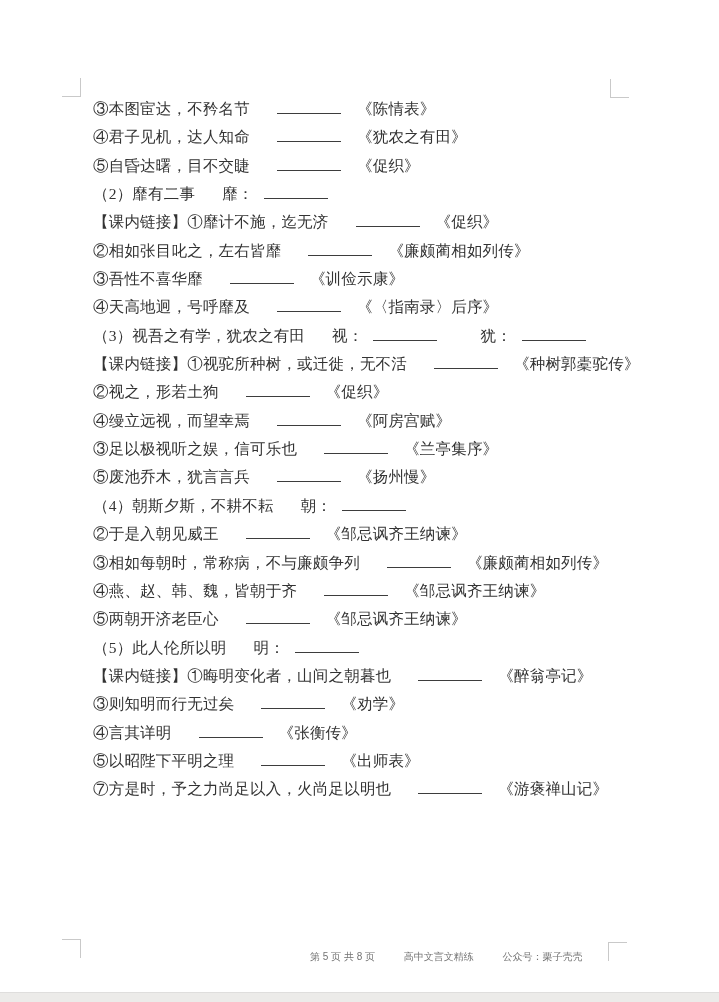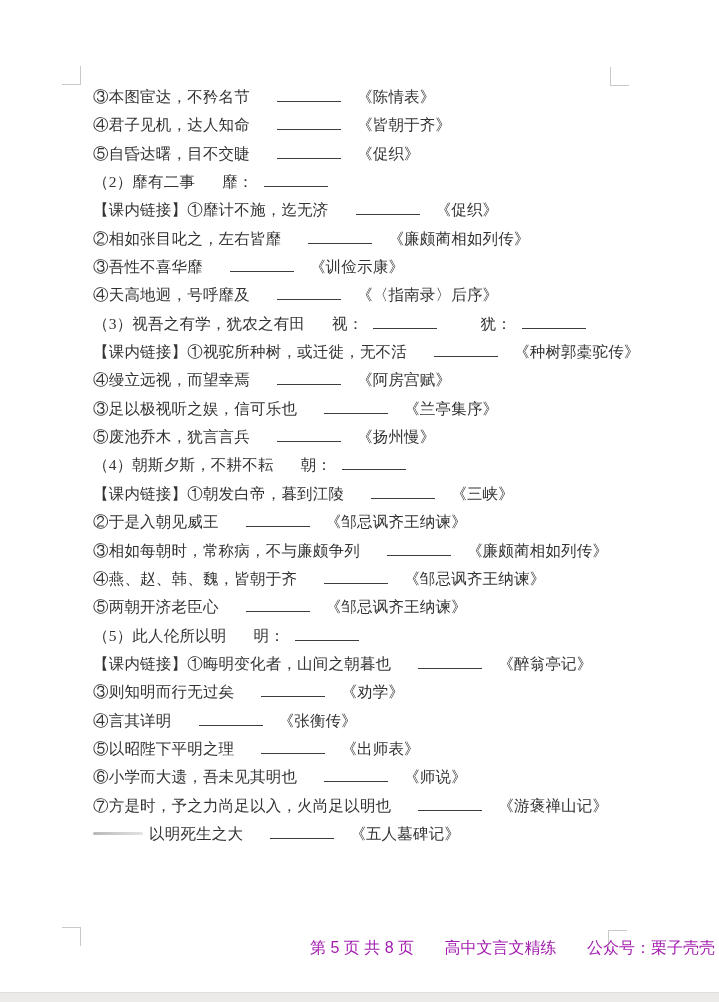--- a/index.html
+++ b/index.html
@@ -9,20 +9,21 @@
   body {
     width: 719px; height: 1002px;
     position: relative;
     overflow: hidden;
     font-family: "Liberation Serif", "DejaVu Serif", serif;
     -webkit-font-smoothing: antialiased;
   }
   .page {
     position: absolute; inset: 0;
     background: #ffffff;
+    margin-top: 12px;
   }
   
   .mark {
     position: absolute;
     width: 18px; height: 18px;
     border: 0 solid #c9c9c9;
   }
   .mark.tl { left: 62px; top: 66px;  border-right-width: 1px; border-bottom-width: 1px; }
   .mark.tr { left: 610px; top: 67px; border-left-width: 1px;  border-bottom-width: 1px; }
   .mark.bl { left: 62px; top: 927px; border-right-width: 1px; border-top-width: 1px; }
@@ -57,22 +58,22 @@
     display: inline-block;
     width: 50px; height: 3px;
     margin: 0 6px 3px 0;
     vertical-align: middle;
     background: linear-gradient(to right, #b9b9b9, #e3e3e3);
     border-radius: 2px;
   }
   .footer {
     position: absolute;
     left: 310px; top: 938px;
-    font-size: 16px;
-    color: #a21caf;
+    font-size: 10px;
+    color: #737373;
     font-family: "Liberation Sans", "DejaVu Sans", sans-serif;
     white-space: nowrap;
   }
   .footer span { display: inline-block; }
   .footer .gap { margin-left: 26px; }
   .page-edge {
     position: absolute;
     left: 0; right: 0; bottom: 0;
     height: 9px;
     background: #ecebe9;
@@ -84,46 +85,44 @@
 
 <div class="page">
 
   <div class="mark tl"></div>
   <div class="mark tr"></div>
   <div class="mark bl"></div>
   <div class="mark br"></div>
 
   <div class="content">
       <div class="row"><span class="seg-text">③本图宦达，不矜名节</span><span class="seg-blank"></span><span class="seg-source">《陈情表》</span></div>
-      <div class="row"><span class="seg-text">④君子见机，达人知命</span><span class="seg-blank"></span><span class="seg-source">《皆朝于齐》</span></div>
+      <div class="row"><span class="seg-text">④君子见机，达人知命</span><span class="seg-blank"></span><span class="seg-source">《犹农之有田》</span></div>
       <div class="row"><span class="seg-text">⑤自昏达曙，目不交睫</span><span class="seg-blank"></span><span class="seg-source">《促织》</span></div>
       <div class="row"><span class="seg-text">（2）靡有二事</span><span class="seg-label">靡：</span><span class="seg-blank"></span></div>
       <div class="row"><span class="seg-text">【课内链接】①靡计不施，迄无济</span><span class="seg-blank"></span><span class="seg-source">《促织》</span></div>
       <div class="row"><span class="seg-text">②相如张目叱之，左右皆靡</span><span class="seg-blank"></span><span class="seg-source">《廉颇蔺相如列传》</span></div>
       <div class="row"><span class="seg-text">③吾性不喜华靡</span><span class="seg-blank"></span><span class="seg-source">《训俭示康》</span></div>
       <div class="row"><span class="seg-text">④天高地迥，号呼靡及</span><span class="seg-blank"></span><span class="seg-source">《〈指南录〉后序》</span></div>
       <div class="row"><span class="seg-text">（3）视吾之有学，犹农之有田</span><span class="seg-label">视：</span><span class="seg-blank"></span><span class="seg-label">犹：</span><span class="seg-blank"></span></div>
       <div class="row"><span class="seg-text">【课内链接】①视驼所种树，或迁徙，无不活</span><span class="seg-blank"></span><span class="seg-source">《种树郭橐驼传》</span></div>
+      <div class="row"><span class="seg-text">②视之，形若土狗</span><span class="seg-blank"></span><span class="seg-source">《促织》</span></div>
       <div class="row"><span class="seg-text">④缦立远视，而望幸焉</span><span class="seg-blank"></span><span class="seg-source">《阿房宫赋》</span></div>
       <div class="row"><span class="seg-text">③足以极视听之娱，信可乐也</span><span class="seg-blank"></span><span class="seg-source">《兰亭集序》</span></div>
       <div class="row"><span class="seg-text">⑤废池乔木，犹言言兵</span><span class="seg-blank"></span><span class="seg-source">《扬州慢》</span></div>
       <div class="row"><span class="seg-text">（4）朝斯夕斯，不耕不耘</span><span class="seg-label">朝：</span><span class="seg-blank"></span></div>
-      <div class="row"><span class="seg-text">【课内链接】①朝发白帝，暮到江陵</span><span class="seg-blank"></span><span class="seg-source">《三峡》</span></div>
       <div class="row"><span class="seg-text">②于是入朝见威王</span><span class="seg-blank"></span><span class="seg-source">《邹忌讽齐王纳谏》</span></div>
       <div class="row"><span class="seg-text">③相如每朝时，常称病，不与廉颇争列</span><span class="seg-blank"></span><span class="seg-source">《廉颇蔺相如列传》</span></div>
       <div class="row"><span class="seg-text">④燕、赵、韩、魏，皆朝于齐</span><span class="seg-blank"></span><span class="seg-source">《邹忌讽齐王纳谏》</span></div>
       <div class="row"><span class="seg-text">⑤两朝开济老臣心</span><span class="seg-blank"></span><span class="seg-source">《邹忌讽齐王纳谏》</span></div>
       <div class="row"><span class="seg-text">（5）此人伦所以明</span><span class="seg-label">明：</span><span class="seg-blank"></span></div>
       <div class="row"><span class="seg-text">【课内链接】①晦明变化者，山间之朝暮也</span><span class="seg-blank"></span><span class="seg-source">《醉翁亭记》</span></div>
       <div class="row"><span class="seg-text">③则知明而行无过矣</span><span class="seg-blank"></span><span class="seg-source">《劝学》</span></div>
       <div class="row"><span class="seg-text">④言其详明</span><span class="seg-blank"></span><span class="seg-source">《张衡传》</span></div>
       <div class="row"><span class="seg-text">⑤以昭陛下平明之理</span><span class="seg-blank"></span><span class="seg-source">《出师表》</span></div>
-      <div class="row"><span class="seg-text">⑥小学而大遗，吾未见其明也</span><span class="seg-blank"></span><span class="seg-source">《师说》</span></div>
       <div class="row"><span class="seg-text">⑦方是时，予之力尚足以入，火尚足以明也</span><span class="seg-blank"></span><span class="seg-source">《游褒禅山记》</span></div>
-      <div class="row"><span class="seg-artifact"></span><span class="seg-text">以明死生之大</span><span class="seg-blank"></span><span class="seg-source">《五人墓碑记》</span></div>
     </div>
 
   <div class="footer">
     <span>第 5 页 共 8 页</span>
     <span class="gap">高中文言文精练</span>
     <span class="gap">公众号：栗子壳壳</span>
   </div>
 
   <div class="page-edge"></div>
 </div>

